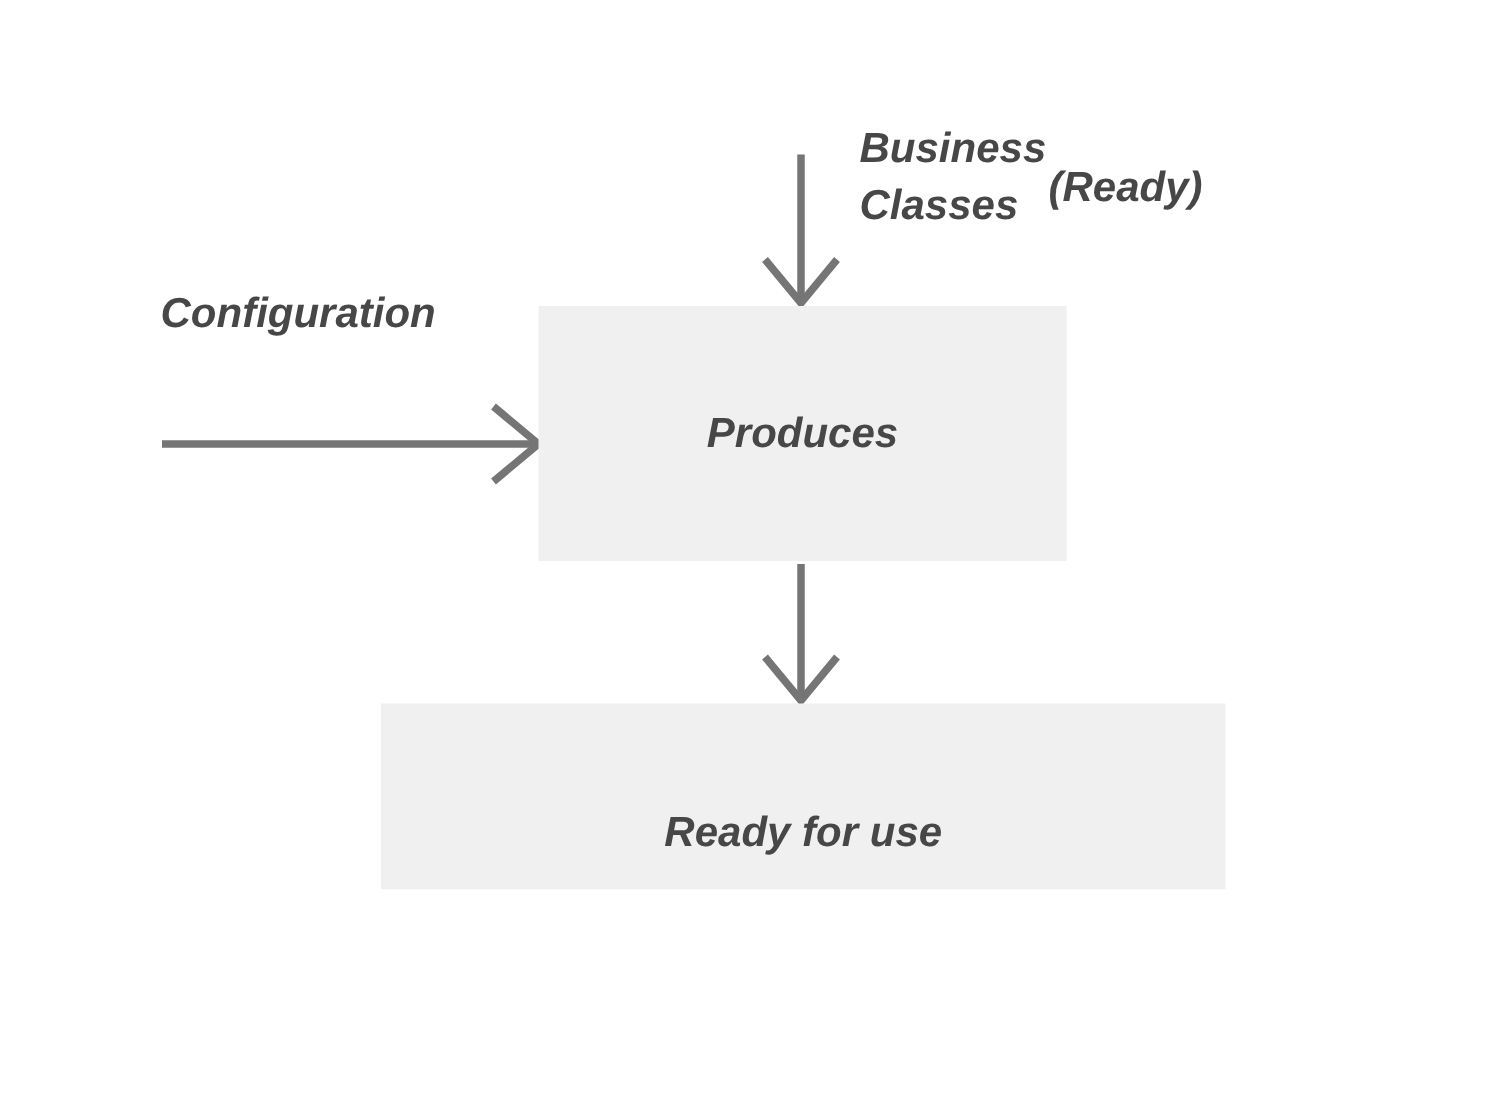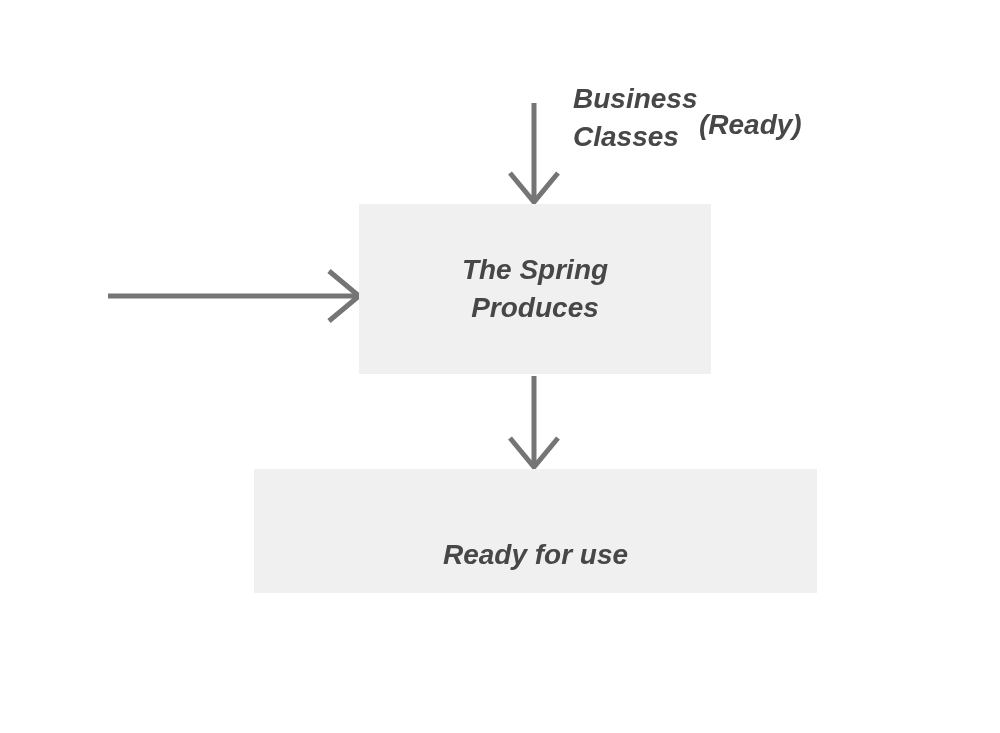--- a/index.html
+++ b/index.html
@@ -79,24 +79,24 @@
   <div class="lbl" style="left:573px;top:80px;">
     <span>Business</span>
     <span>Classes</span>
   </div>
 
   <div class="lbl" style="left:699px;top:106px;">
     <span>(Ready)</span>
   </div>
 
   <div class="lbl" style="left:107px;top:190px;">
+    <span>Configuration</span>
   </div>
 
   <div class="box" style="left:359px;top:204px;width:352px;height:170px;">
-    <div class="line">The Spring</div>
     <div class="line">Produces</div>
   </div>
 
 
   <div class="box" style="left:254px;top:469px;width:563px;height:171px;">
     <div class="line">Ready for use</div>
   </div>
 
 </div>
 

